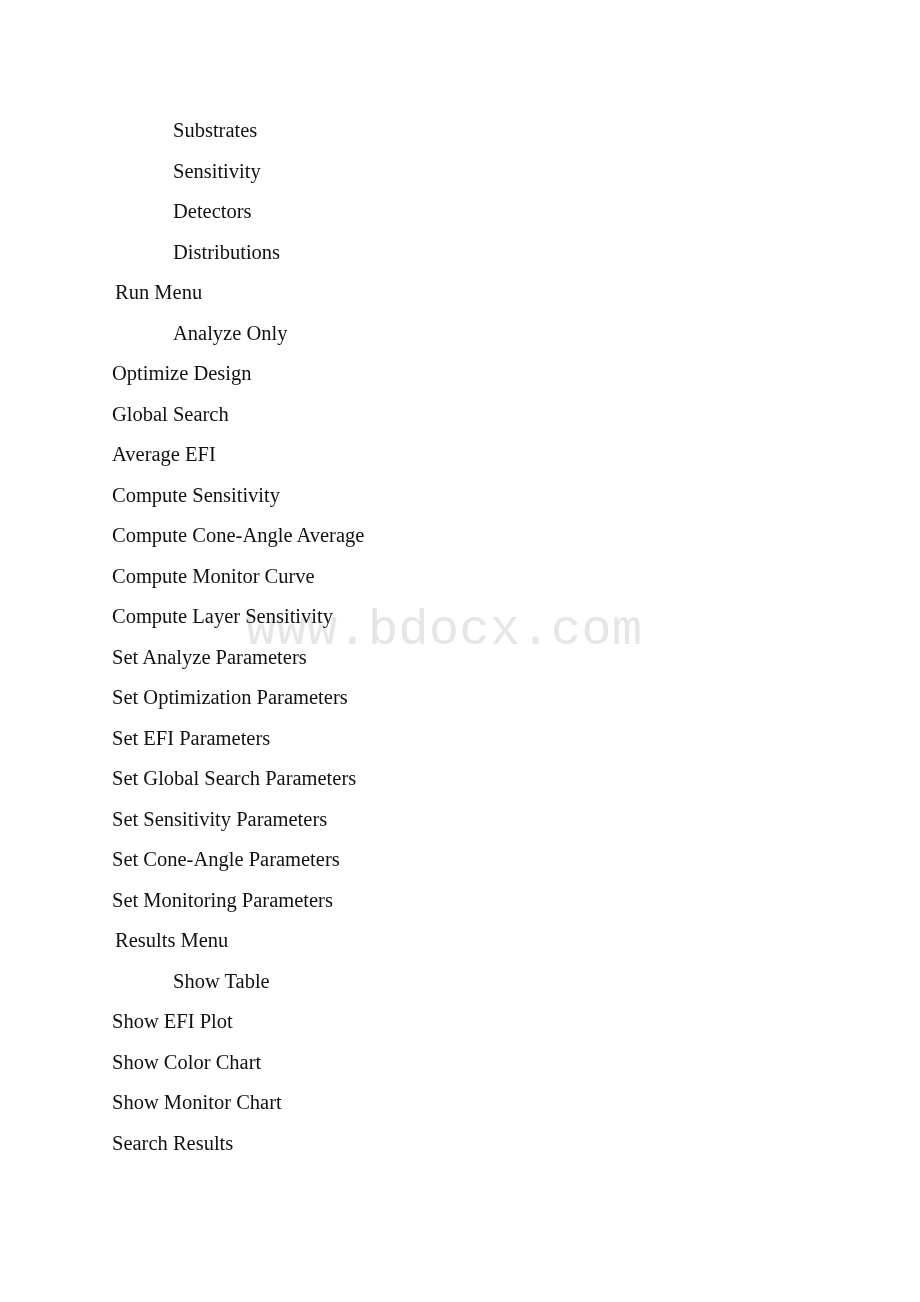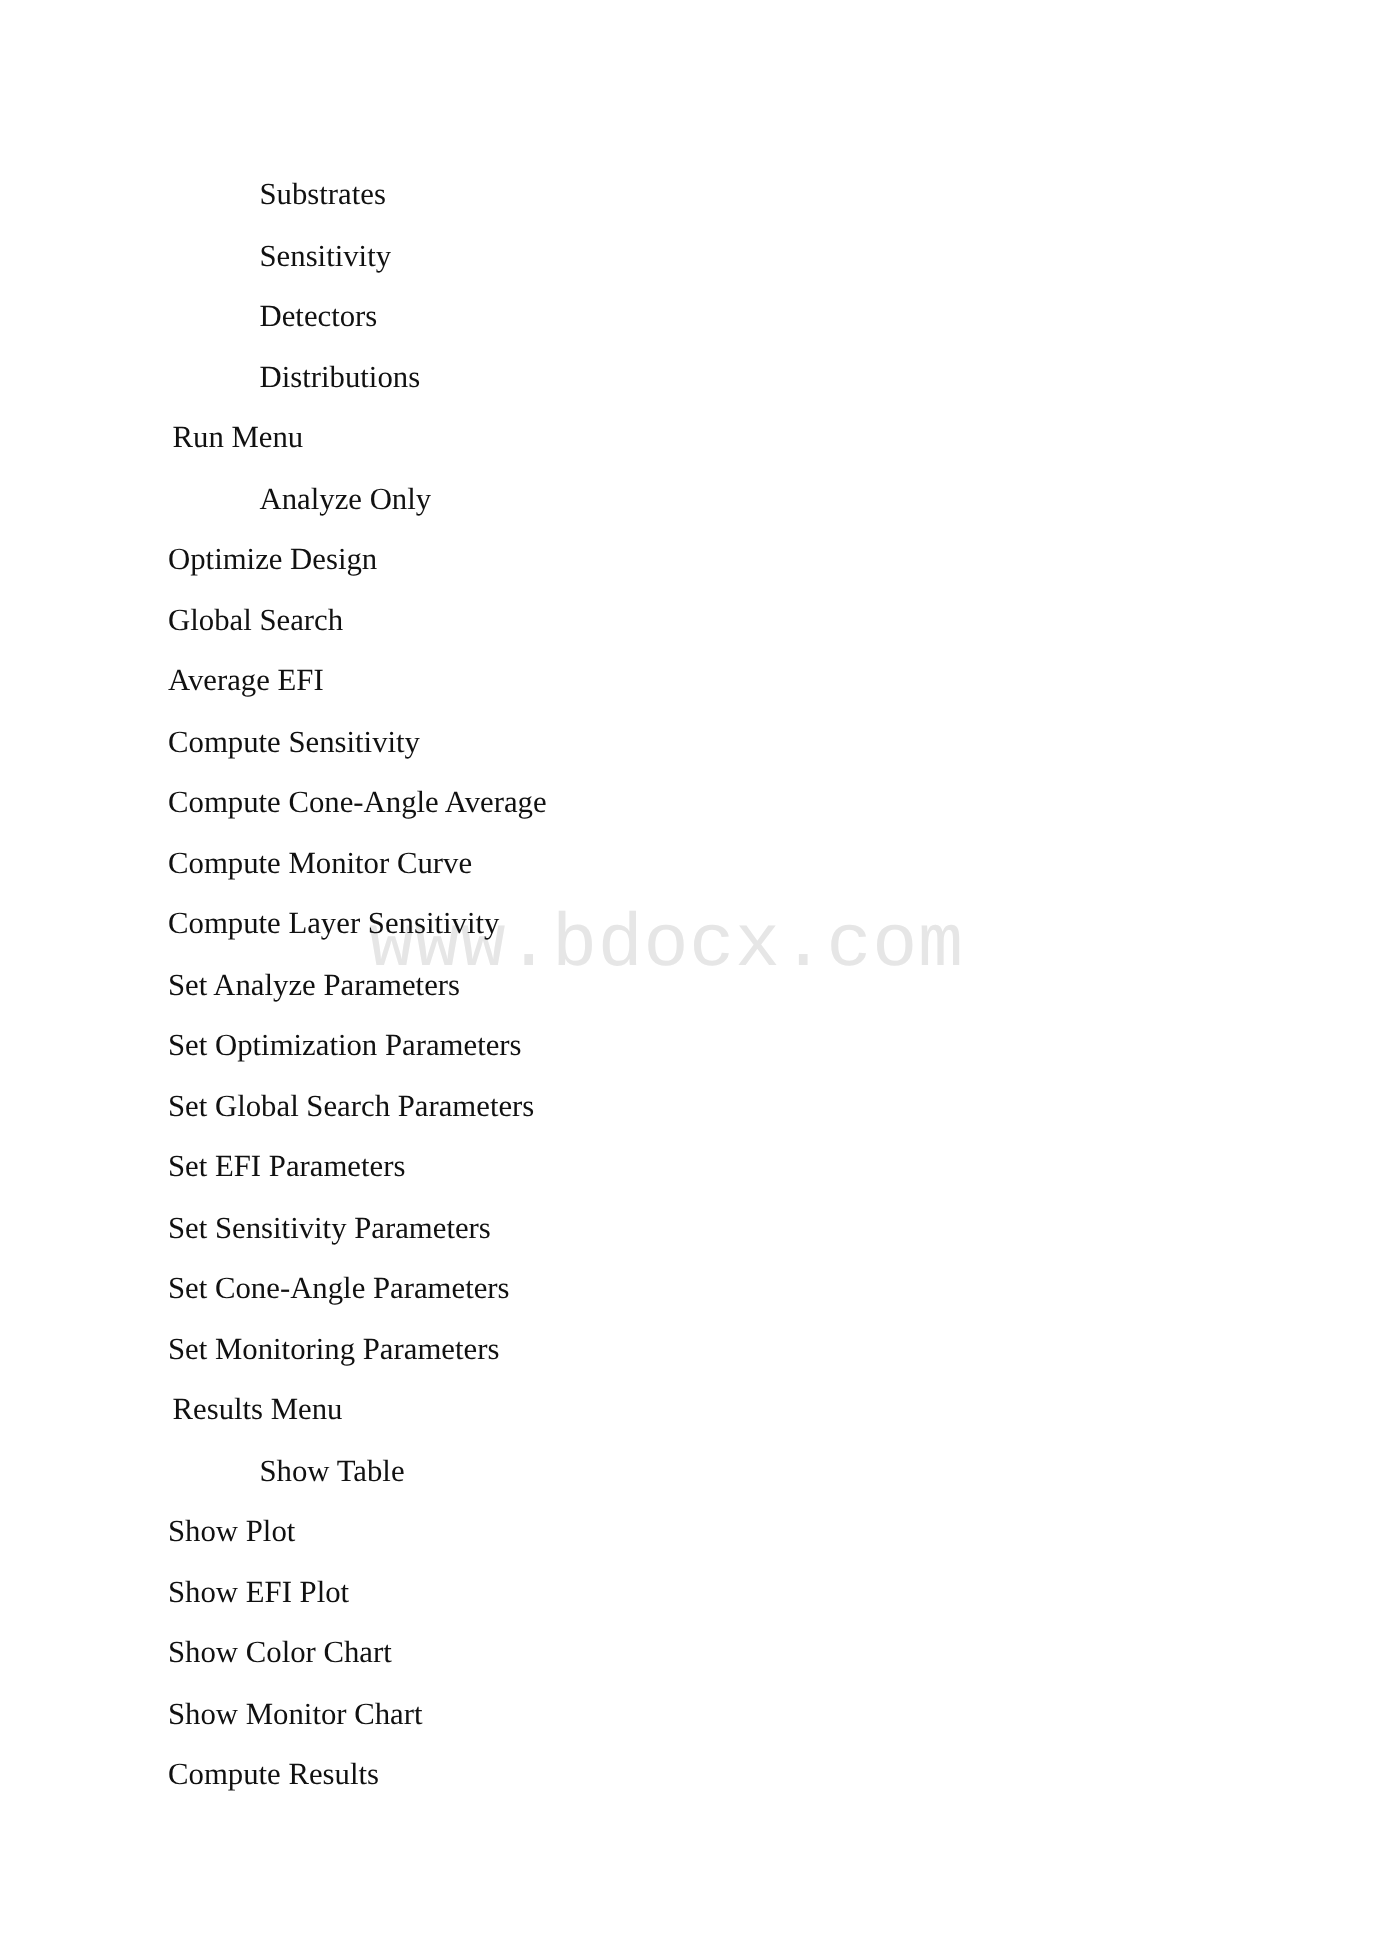--- a/index.html
+++ b/index.html
@@ -77,27 +77,26 @@
       <div class="toc-item lvl-2">Analyze Only</div>
       <div class="toc-item lvl-0">Optimize Design</div>
       <div class="toc-item lvl-0">Global Search</div>
       <div class="toc-item lvl-0">Average EFI</div>
       <div class="toc-item lvl-0">Compute Sensitivity</div>
       <div class="toc-item lvl-0">Compute Cone-Angle Average</div>
       <div class="toc-item lvl-0">Compute Monitor Curve</div>
       <div class="toc-item lvl-0">Compute Layer Sensitivity</div>
       <div class="toc-item lvl-0">Set Analyze Parameters</div>
       <div class="toc-item lvl-0">Set Optimization Parameters</div>
+      <div class="toc-item lvl-0">Set EFI Parameters</div>
       <div class="toc-item lvl-0">Set Global Search Parameters</div>
-      <div class="toc-item lvl-0">Set EFI Parameters</div>
       <div class="toc-item lvl-0">Set Sensitivity Parameters</div>
       <div class="toc-item lvl-0">Set Cone-Angle Parameters</div>
       <div class="toc-item lvl-0">Set Monitoring Parameters</div>
       <div class="toc-item lvl-1">Results Menu</div>
       <div class="toc-item lvl-2">Show Table</div>
-      <div class="toc-item lvl-0">Show Plot</div>
       <div class="toc-item lvl-0">Show EFI Plot</div>
       <div class="toc-item lvl-0">Show Color Chart</div>
       <div class="toc-item lvl-0">Show Monitor Chart</div>
-      <div class="toc-item lvl-0">Compute Results</div>
+      <div class="toc-item lvl-0">Search Results</div>
     </div>
 
 </div>
 
 </body></html>

